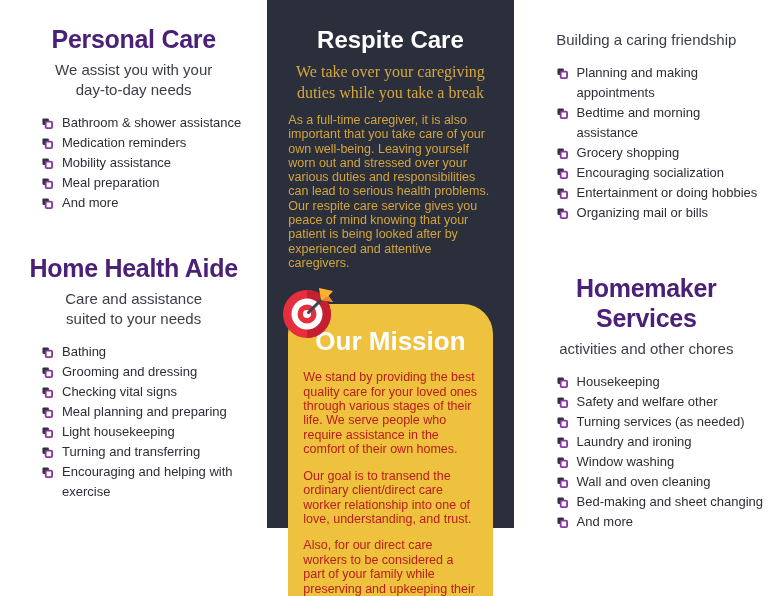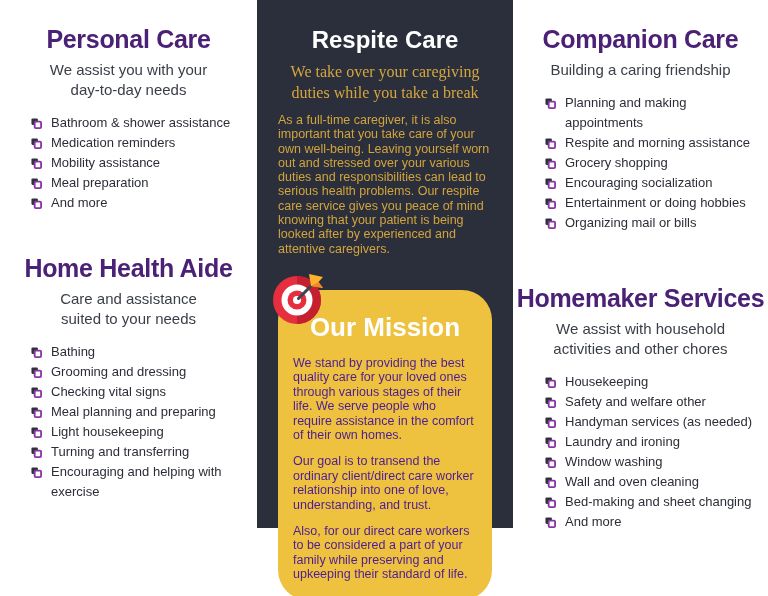--- a/index.html
+++ b/index.html
@@ -2,21 +2,21 @@
 <html><head>
 <meta charset="utf-8">
 <style>
   * { margin:0; padding:0; box-sizing:border-box; }
   html,body { background:#ffffff; }
   body { font-family:"Liberation Sans", sans-serif; }
   .flyer {
     position:relative; width:768px; height:596px; background:#ffffff;
     overflow:hidden; display:flex;
   }
-  .col { height:528px; }
+  .col { height:528px;margin-left:11px; }
   .col-left  { width:257px; background:#ffffff; }
   .col-mid   { width:256px; background:#2a2f3b; padding:0 21px; }
   .col-right { width:255px; background:#ffffff; }
 
   
   .sec-title {
     font-size:25px; font-weight:700; color:#4b2077; text-align:center;
     letter-spacing:-0.3px; line-height:30px;
   }
   .sec-sub {
@@ -42,21 +42,21 @@
   .mid-sub   { margin-top:7px; font-size:16px; color:#d5a63e; text-align:center; line-height:21px;font-family:Liberation Serif, serif; }
   .mid-body  { margin-top:10px; font-size:12.5px; line-height:14.3px; color:#d2a43e; text-align:left; }
 
   
   .mission-wrap { position:relative; margin-top:34px; }
   .mission-card {
     position:relative; background:#eec23e; border-radius:30px;
     padding:14px 15px 18px 15px; min-height:288px;
   }
   .mission-title { margin-top:8px; font-size:26px; font-weight:700; color:#ffffff; text-align:center; line-height:30px; }
-  .mission-body p { font-size:12.5px; line-height:14.4px; color:#4c1d95; }
+  .mission-body p { font-size:12.5px; line-height:14.4px; color:#b91c1c; }
   .mission-body p + p { margin-top:12px; }
   .mission-body { margin-top:14px; }
   .target-icon { position:absolute; top:-17px; left:-6px; width:53px; height:53px; z-index:2; }
   .target-icon svg { display:block; width:53px; height:53px; }
 </style>
 </head>
 <body>
 
 <svg width="0" height="0" style="position:absolute">
   <defs>
@@ -216,40 +216,39 @@
           <p>We stand by providing the best quality care for your loved ones through various stages of their life. We serve people who require assistance in the comfort of their own homes.</p>
           <p>Our goal is to transend the ordinary client/direct care worker relationship into one of love, understanding, and trust.</p>
           <p>Also, for our direct care workers to be considered a part of your family while preserving and upkeeping their standard of life.</p>
         </div>
       </div>
     </div>
   </div>
 
   <div class="col col-right top-pad">
     <div>
-      <div class="sec-title">Companion Care</div>
       <div class="sec-sub">
         <div>Building a caring friendship</div>
       </div>
       <div class="svc-list">
         <div class="svc-item">
             <span class="bullet">
               <svg viewBox="0 0 12 12">
                 <use href="#bullet-glyph"></use>
               </svg>
             </span>
             <span class="svc-text">Planning and making appointments</span>
           </div>
         <div class="svc-item">
             <span class="bullet">
               <svg viewBox="0 0 12 12">
                 <use href="#bullet-glyph"></use>
               </svg>
             </span>
-            <span class="svc-text">Respite and  morning assistance</span>
+            <span class="svc-text">Bedtime and  morning assistance</span>
           </div>
         <div class="svc-item">
             <span class="bullet">
               <svg viewBox="0 0 12 12">
                 <use href="#bullet-glyph"></use>
               </svg>
             </span>
             <span class="svc-text">Grocery shopping</span>
           </div>
         <div class="svc-item">
@@ -275,21 +274,20 @@
               </svg>
             </span>
             <span class="svc-text">Organizing mail or bills</span>
           </div>
       </div>
     </div>
 
     <div class="sec2-right">
       <div class="sec-title">Homemaker Services</div>
       <div class="sec-sub">
-        <div>We assist with household</div>
         <div>activities and other chores</div>
       </div>
       <div class="svc-list">
         <div class="svc-item">
             <span class="bullet">
               <svg viewBox="0 0 12 12">
                 <use href="#bullet-glyph"></use>
               </svg>
             </span>
             <span class="svc-text">Housekeeping</span>
@@ -301,21 +299,21 @@
               </svg>
             </span>
             <span class="svc-text">Safety and welfare other</span>
           </div>
         <div class="svc-item">
             <span class="bullet">
               <svg viewBox="0 0 12 12">
                 <use href="#bullet-glyph"></use>
               </svg>
             </span>
-            <span class="svc-text">Handyman services (as needed)</span>
+            <span class="svc-text">Turning services (as needed)</span>
           </div>
         <div class="svc-item">
             <span class="bullet">
               <svg viewBox="0 0 12 12">
                 <use href="#bullet-glyph"></use>
               </svg>
             </span>
             <span class="svc-text">Laundry and ironing</span>
           </div>
         <div class="svc-item">

